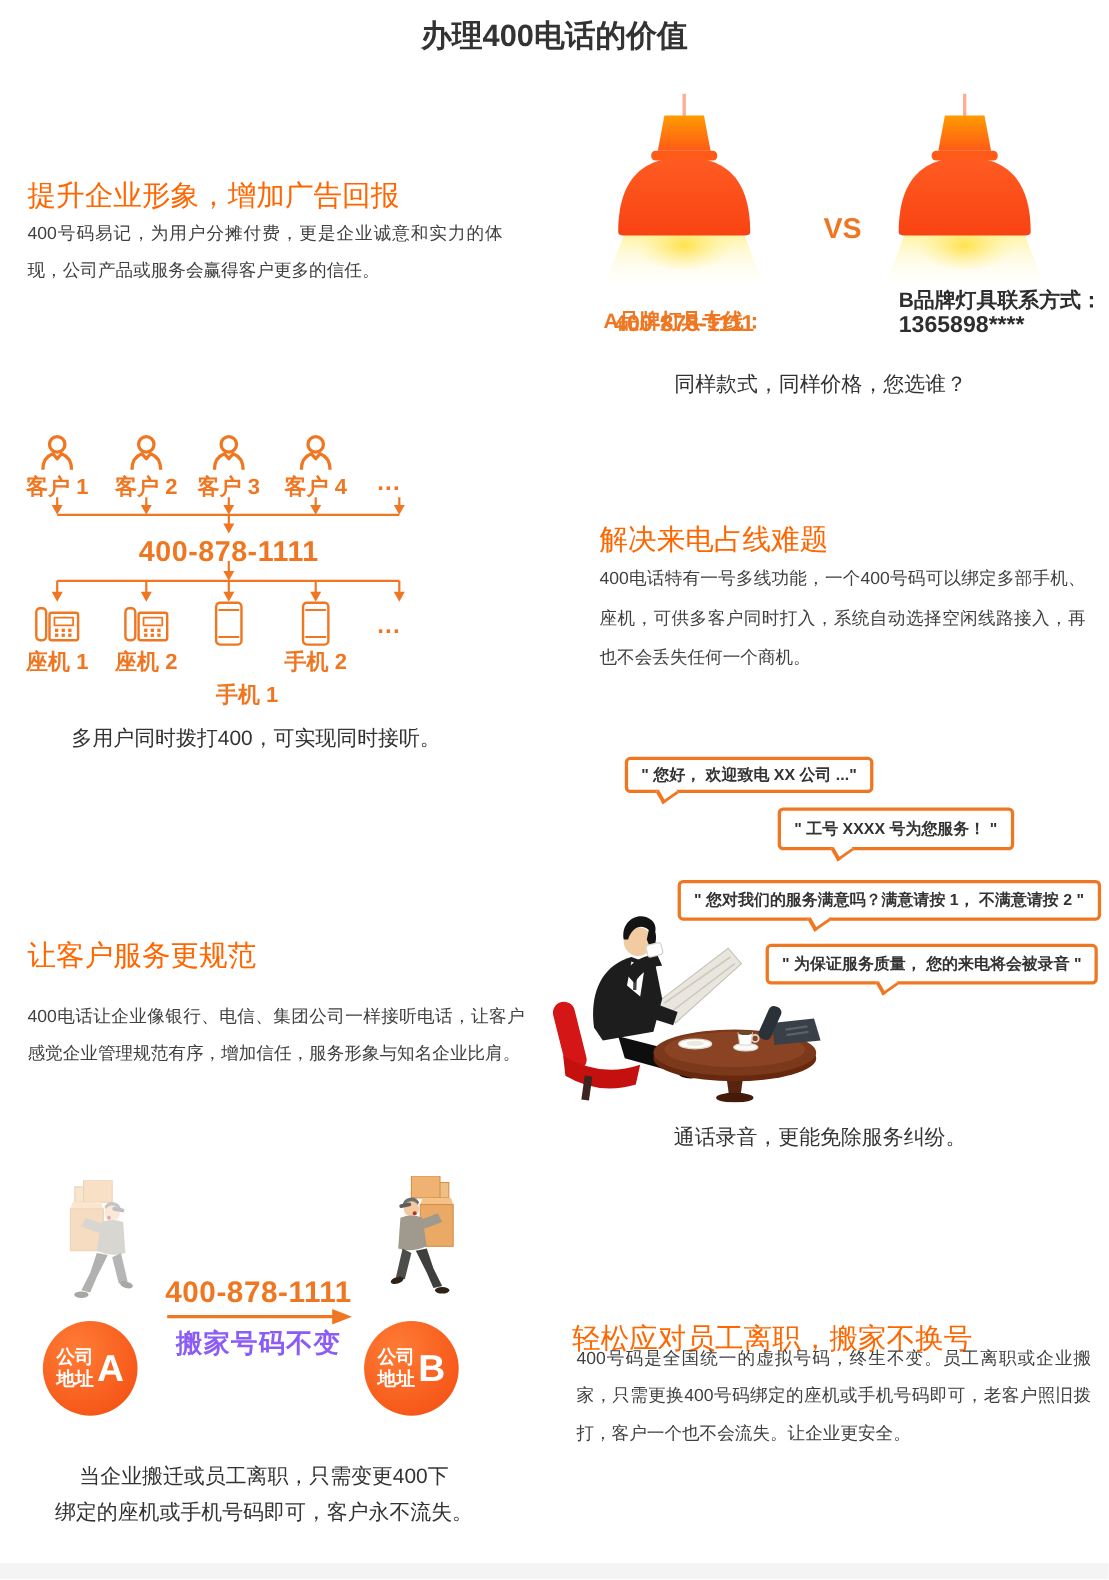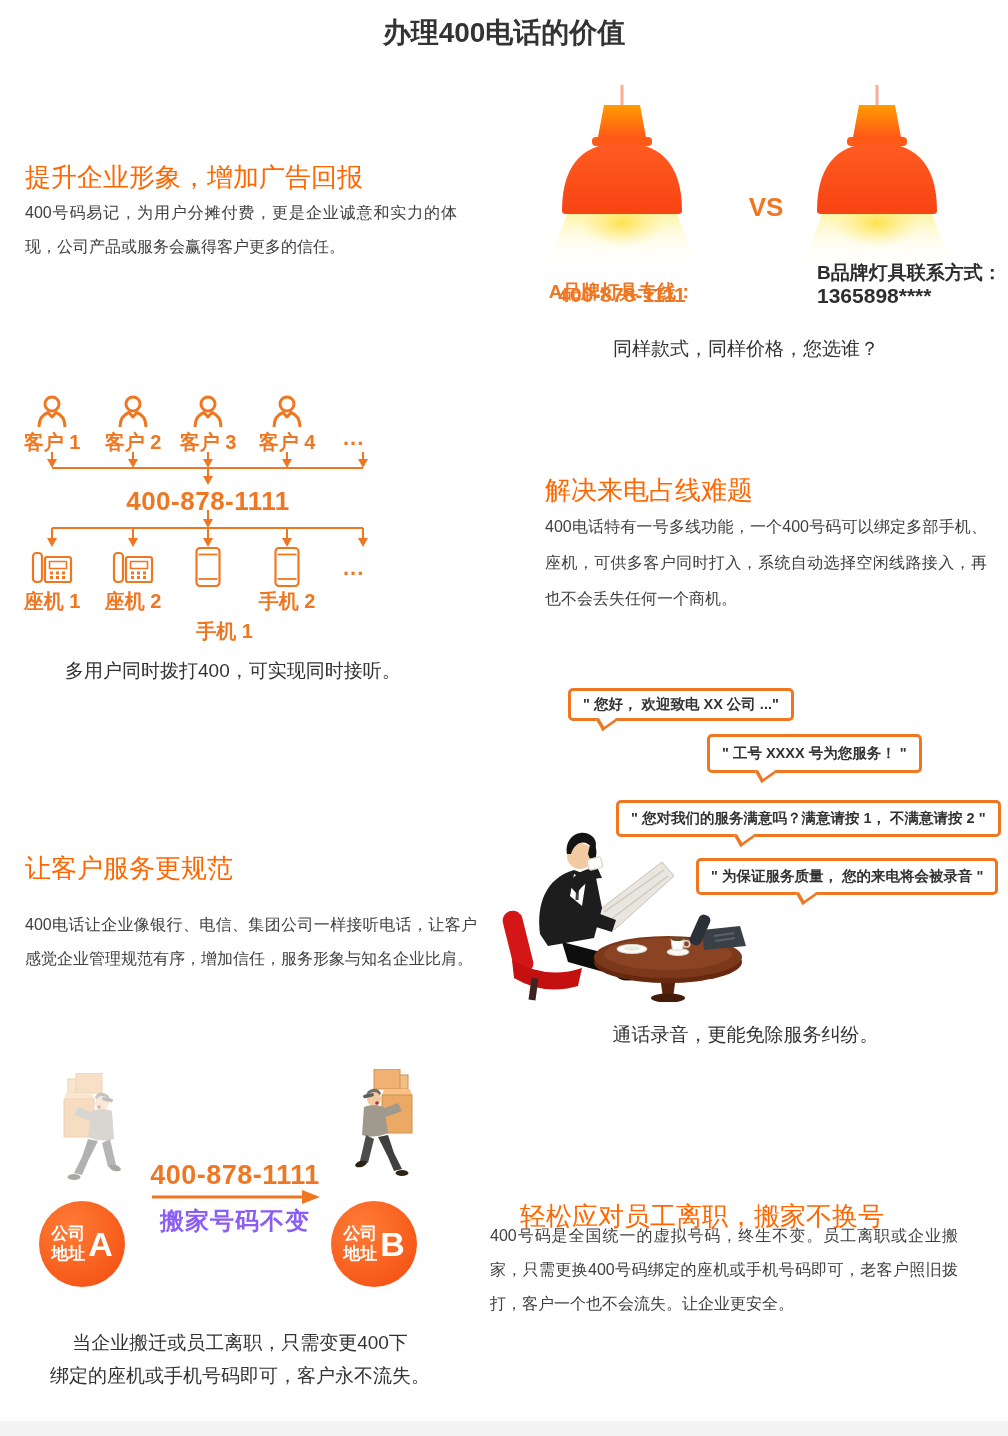--- a/index.html
+++ b/index.html
@@ -321,16 +321,16 @@
       <span class="cc-letter">B</span>
     </div>
   </div>
 
   <div class="abs caption two-line-caption" style="left:25px; top:1326px; width:430px;">
     <span style="display:block;">当企业搬迁或员工离职，只需变更400下</span>
     <span style="display:block;">绑定的座机或手机号码即可，客户永不流失。</span>
   </div>
 
   <div class="abs sec-heading" style="left:520px; top:1183px;margin-top:16px;">轻松应对员工离职，搬家不换号</div>
-  <div class="abs sec-body" style="left:490px; top:1219px; width:468px;">400号码是全国统一的虚拟号码，终生不变。员工离职或企业搬家，只需更换400号码绑定的座机或手机号码即可，老客户照旧拨打，客户一个也不会流失。让企业更安全。</div>
+  <div class="abs sec-body" style="left:524px; top:1219px; width:468px;">400号码是全国统一的虚拟号码，终生不变。员工离职或企业搬家，只需更换400号码绑定的座机或手机号码即可，老客户照旧拨打，客户一个也不会流失。让企业更安全。</div>
 
   <div class="abs footer-band"></div>
 </div>
 
 </body></html>

